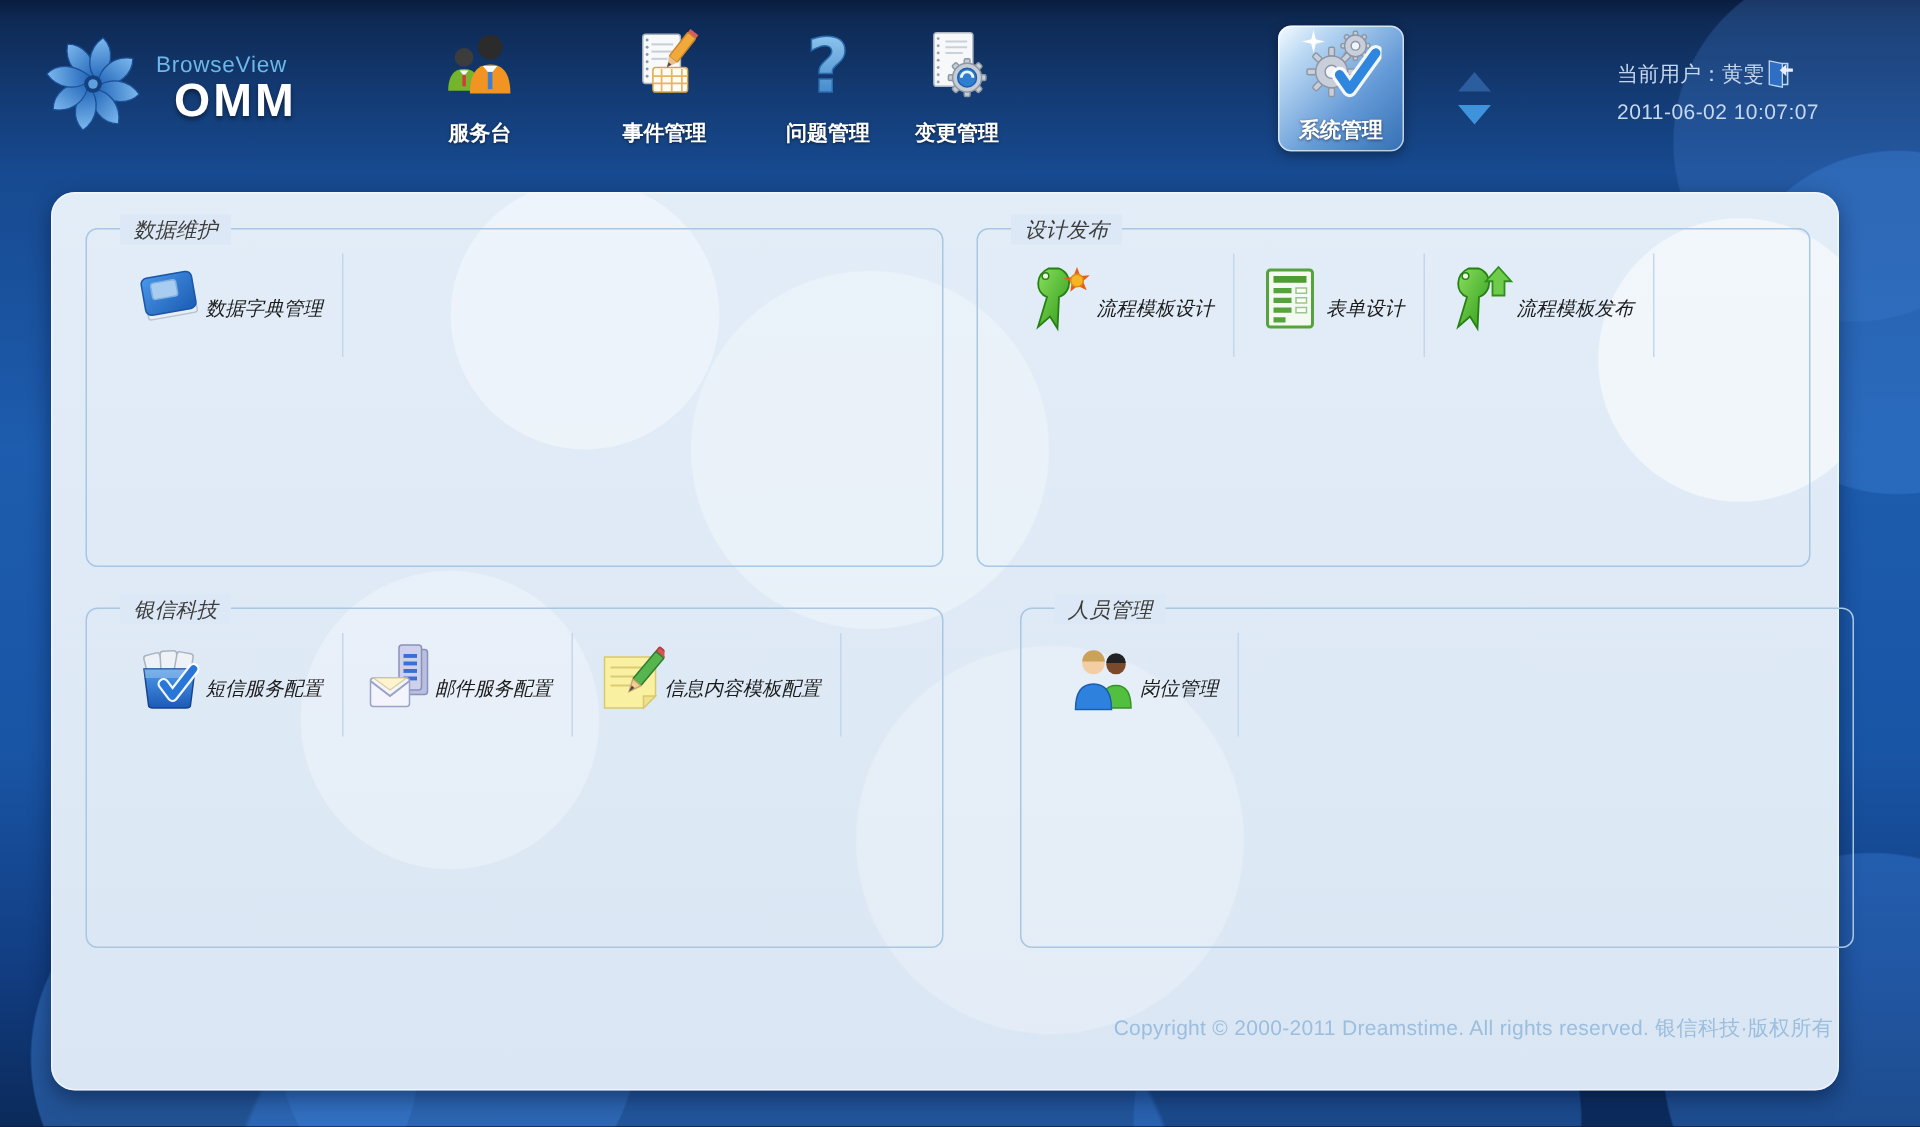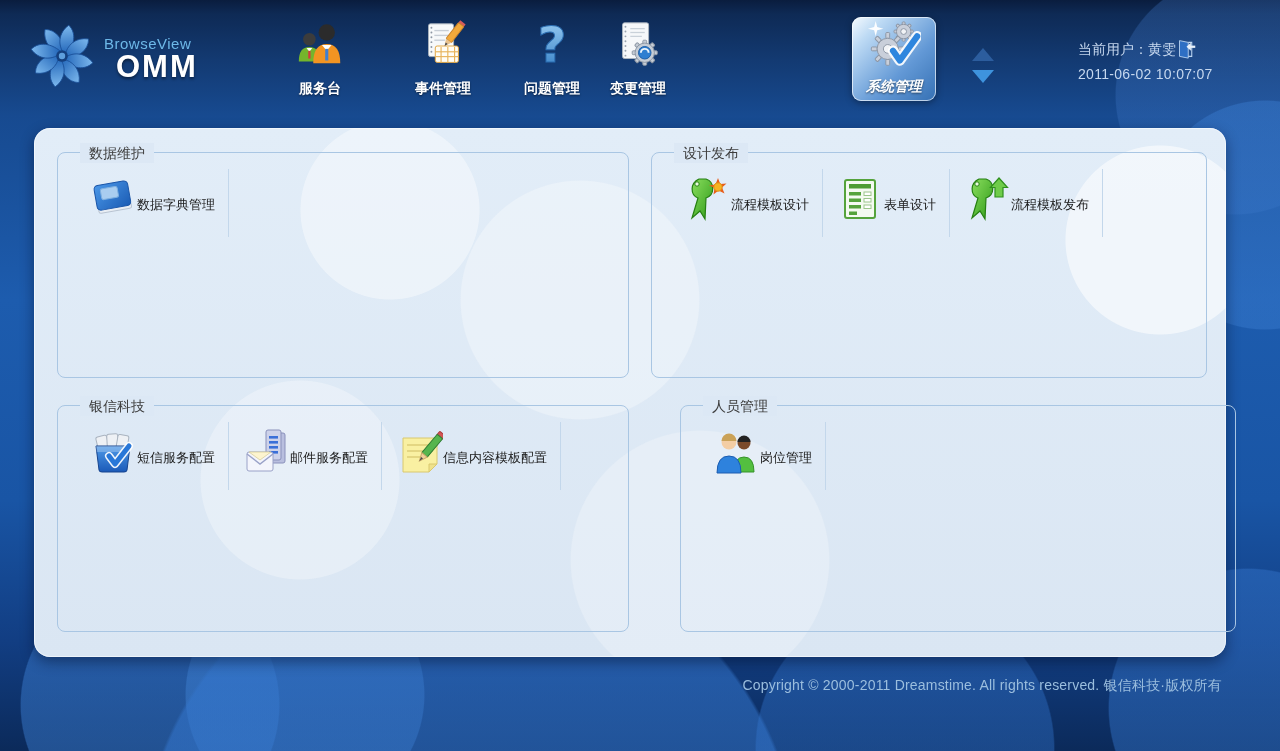--- a/index.html
+++ b/index.html
@@ -20,32 +20,32 @@
   .header { position:absolute; left:0; top:0; width:1280px; height:118px; }
   .brand { position:absolute; left:28px; top:22px; display:flex; align-items:center; cursor:pointer; }
   .brand-text { margin-left:8px; }
   .brand-name { font-size:15px; color:#6db8e8; letter-spacing:.5px; }
   .brand-product { font-size:31px; font-weight:bold; color:#ffffff; letter-spacing:2px; line-height:30px; text-shadow:0 2px 3px rgba(0,0,0,.45);margin-left:12px; }
   .nav-item { position:absolute; top:20px; height:78px; transform:translateX(-50%);
     display:flex; flex-direction:column; align-items:center; justify-content:flex-end; gap:3px; cursor:pointer; }
   .nav-label { font-size:14px; font-weight:bold; color:#ffffff; white-space:nowrap; text-shadow:0 1px 2px rgba(0,0,0,.55); }
   .nav-item-active { top:17px; height:84px; width:84px; border-radius:9px; padding-bottom:5px; gap:1px;
     background:linear-gradient(135deg,#f6fbff 0%,#bddaf4 20%,#6399d6 62%,#3570b4 100%);
-    box-shadow:inset 0 0 0 1px rgba(255,255,255,.65), 0 2px 7px rgba(0,0,0,.35);font-style:italic; }
+    box-shadow:inset 0 0 0 1px rgba(255,255,255,.65), 0 2px 7px rgba(0,0,0,.35); }
   .nav-scroll { position:absolute; left:972px; top:48px; width:24px; cursor:pointer; }
   .tri-up { width:0; height:0; border-left:11px solid transparent; border-right:11px solid transparent; border-bottom:13px solid #2c5d9e; }
   .tri-down { width:0; height:0; border-left:11px solid transparent; border-right:11px solid transparent; border-top:13px solid #3e93dd; margin-top:9px; }
   .user-info { position:absolute; left:1078px; top:38px; color:#c6d8ef; font-size:14px; }
   .user-row { display:flex; align-items:flex-end; }
   .logout-btn { cursor:pointer; display:inline-flex; }
   .user-datetime { margin-top:7px; letter-spacing:.3px; }
   
-  .card { position:absolute; left:34px; top:128px; width:1192px; height:529px;
+  .card { position:absolute; left:34px; top:128px; width:1192px; height:599px;
     background:linear-gradient(180deg,#e2edf8 0%,#dae6f3 100%);
-    border-radius:16px; box-shadow:0 5px 14px rgba(0,10,35,.45), inset 0 0 0 1px rgba(255,255,255,.55); }
+    border-radius:16px; box-shadow:0 5px 14px rgba(0,10,35,.45), inset 0 0 0 1px rgba(255,255,255,.55);font-style:italic; }
   .card::before { content:""; position:absolute; inset:0; border-radius:inherit; pointer-events:none;
     background:
       radial-gradient(circle 95px at 1126px 112px, rgba(255,255,255,.55) 99%, transparent 100%),
       radial-gradient(circle 90px at 356px 82px, rgba(255,255,255,.40) 99%, transparent 100%),
       radial-gradient(circle 120px at 546px 172px, rgba(255,255,255,.32) 99%, transparent 100%),
       radial-gradient(circle 100px at 266px 352px, rgba(255,255,255,.30) 99%, transparent 100%),
       radial-gradient(circle 130px at 666px 432px, rgba(255,255,255,.26) 99%, transparent 100%); }
   .panel { position:absolute; border:1px solid #a9c6e3; border-radius:8px; z-index:1; }
   .panel-title { position:absolute; top:-10px; left:22px; background:#dce8f5; padding:0 9px;
     font-size:14px; font-weight:normal; color:#3d3d3d; line-height:20px; white-space:nowrap; }

